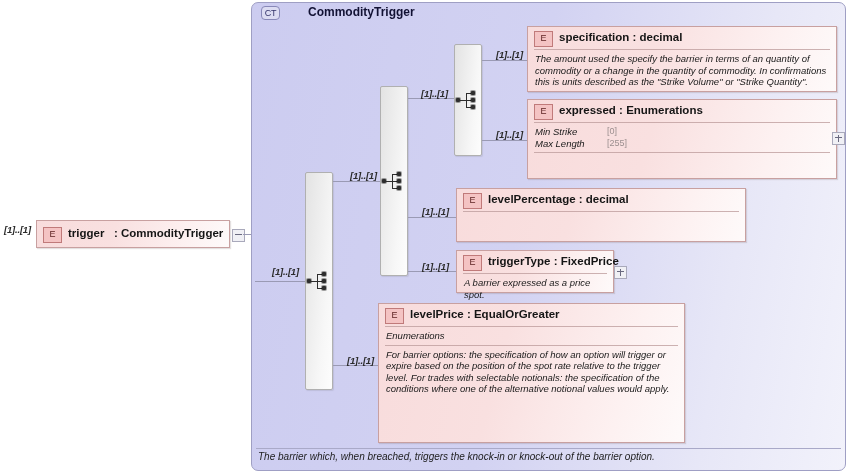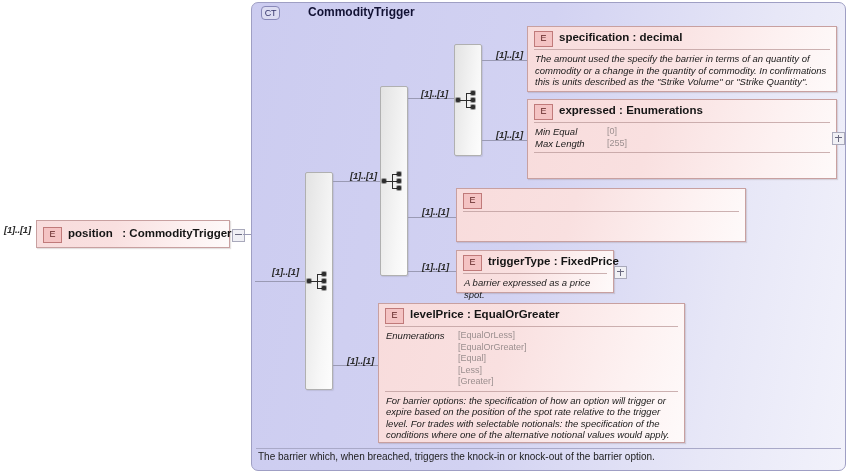--- a/index.html
+++ b/index.html
@@ -67,20 +67,21 @@
 
   
   #ct-annotation-sep {
     left: 256px; top: 448px; width: 585px; height: 1px;
     background: #a9a9c8;
   }
   #ct-annotation {
     left: 258px; top: 451px;
     width: 580px;
     font-size: 10px;
+    font-style: italic;
     color: #1c1c1c;
     white-space: nowrap;
   }
 
   
   .ebox {
     border: 1px solid #c8a0a0;
     background: linear-gradient(105deg,#f8dcdc 0%, #f9e0e0 40%, #fdf1f1 78%, #fefafa 100%);
     box-shadow: 1px 1px 1px rgba(120,100,100,0.20);
   }
@@ -182,21 +183,21 @@
   #trigger-box .ebox-badge { top: 6px; }
 </style>
 </head>
 <body>
 
 <div class="card" style="left:4px; top:224px;">[1]..[1]</div>
 
 <div class="abs ebox" id="trigger-box">
   <div class="ebox-head">
     <span class="ebox-badge">E</span>
-    <span class="ebox-title"><span>position</span>&nbsp;&nbsp;&nbsp;<span>: CommodityTrigger</span></span>
+    <span class="ebox-title"><span>trigger</span>&nbsp;&nbsp;&nbsp;<span>: CommodityTrigger</span></span>
   </div>
 </div>
 <div class="pmbtn" style="left:232px; top:229px;"></div>
 <div class="hline" style="left:243px; top:234px; width:12px;"></div>
 
 <div class="abs" id="ct-panel"></div>
 <div class="abs" id="ct-badge">CT</div>
 <div class="abs" id="ct-title">CommodityTrigger</div>
 <div class="abs" id="ct-annotation-sep"></div>
 <div class="abs" id="ct-annotation">The barrier which, when breached, triggers the knock-in or knock-out of the barrier option.</div>
@@ -274,35 +275,36 @@
 </div>
 
 <div class="abs ebox" style="left:527px; top:99px; width:310px; height:80px;">
   <div class="ebox-head">
     <span class="ebox-badge">E</span>
     <span class="ebox-title"><span>expressed</span>&nbsp;<span>: Enumerations</span></span>
   </div>
   <div class="ebox-sep"></div>
   <div class="facets">
     <div class="facet-row">
-      <span class="facet-key">Min Equal</span>
+      <span class="facet-key">Min Strike</span>
       <span class="facet-val">[0]</span>
     </div>
     <div class="facet-row">
       <span class="facet-key">Max Length</span>
       <span class="facet-val">[255]</span>
     </div>
   </div>
   <div class="ebox-sep"></div>
 </div>
 <div class="pmbtn plus" style="left:832px; top:132px;"></div>
 
 <div class="abs ebox" style="left:456px; top:188px; width:290px; height:54px;">
   <div class="ebox-head">
     <span class="ebox-badge">E</span>
+    <span class="ebox-title"><span>levelPercentage</span>&nbsp;<span>: decimal</span></span>
   </div>
   <div class="ebox-sep"></div>
 </div>
 
 <div class="abs ebox" style="left:456px; top:250px; width:158px; height:43px;">
   <div class="ebox-head">
     <span class="ebox-badge">E</span>
     <span class="ebox-title"><span>triggerType</span>&nbsp;<span>: FixedPrice</span></span>
   </div>
   <div class="ebox-sep"></div>
@@ -312,24 +314,17 @@
 
 <div class="abs ebox" style="left:378px; top:303px; width:307px; height:140px;">
   <div class="ebox-head">
     <span class="ebox-badge">E</span>
     <span class="ebox-title"><span>levelPrice</span>&nbsp;<span>: EqualOrGreater</span></span>
   </div>
   <div class="ebox-sep"></div>
   <div class="facets">
     <div class="facet-row">
       <span class="facet-key">Enumerations</span>
-      <span class="enum-list">
-        <span class="facet-val">[EqualOrLess]</span>
-        <span class="facet-val">[EqualOrGreater]</span>
-        <span class="facet-val">[Equal]</span>
-        <span class="facet-val">[Less]</span>
-        <span class="facet-val">[Greater]</span>
-      </span>
     </div>
   </div>
   <div class="ebox-sep"></div>
   <div class="ebox-desc">For barrier options: the specification of how an option will trigger or expire based on the position of the spot rate relative to the trigger level. For trades with selectable notionals: the specification of the conditions where one of the alternative notional values would apply.</div>
 </div>
 
 </body></html>

